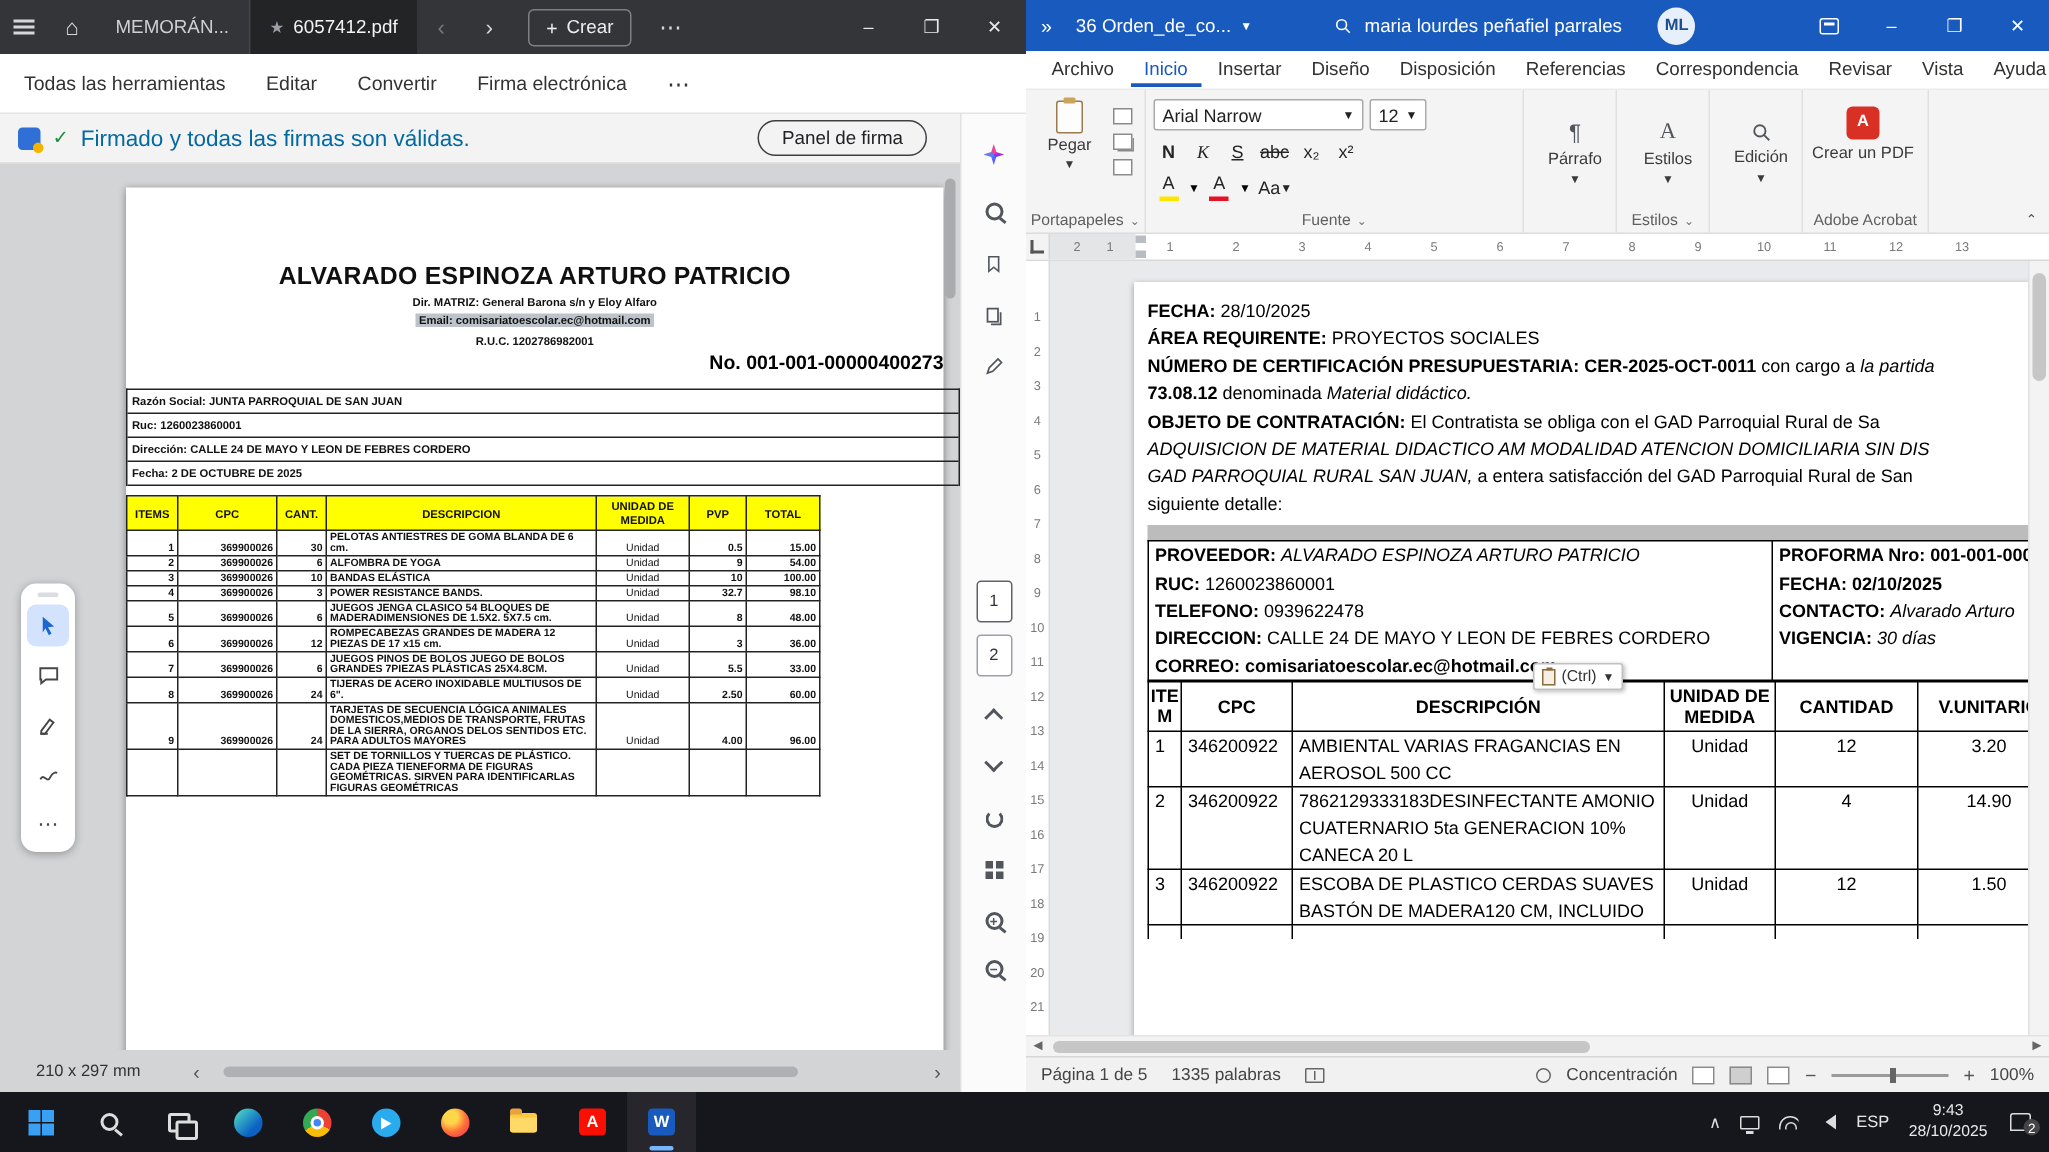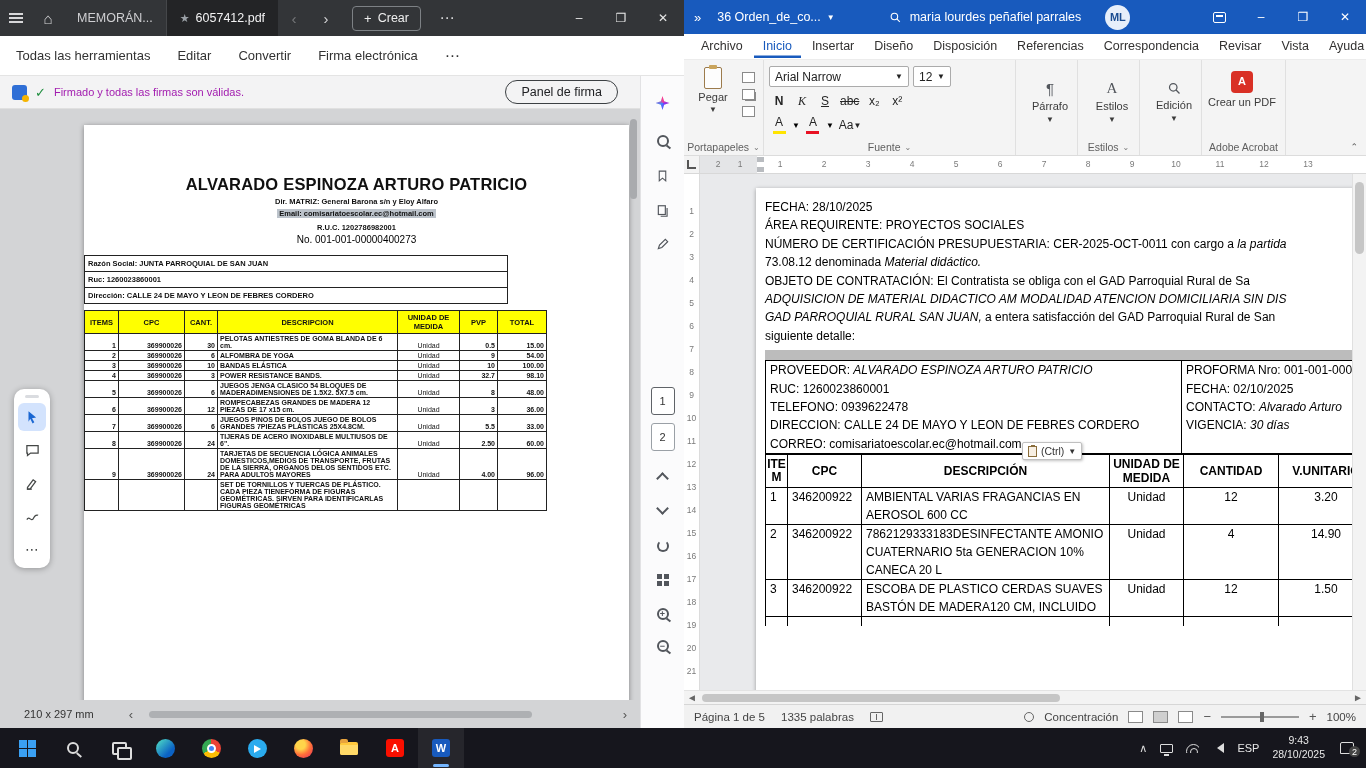--- a/index.html
+++ b/index.html
@@ -25,31 +25,31 @@
   .ac-menubar{height:40px;background:#fff;border-bottom:1px solid #e4e4e4;display:flex;align-items:center;padding:0 16px;flex:0 0 auto}
   .ac-menu-items{display:flex;gap:27px}
   .ac-menu-item{font-size:13px;color:#323232;white-space:nowrap}
   .ac-menu-more{margin-left:27px;color:#323232;font-size:15px}
   .ac-body{flex:1;display:flex;min-height:0}
   .ac-leftcol{flex:1;display:flex;flex-direction:column;min-width:0}
   .ac-sigbar{height:33px;background:#f3f3f4;border-bottom:1px solid #e0e0e0;display:flex;align-items:center;padding:0 12px;gap:8px;flex:0 0 auto}
   .sig-badge{width:15px;height:15px;background:#2f6fd6;border-radius:3px;position:relative;flex:0 0 auto}
   .sig-badge::after{content:"";position:absolute;right:-2px;bottom:-2px;width:7px;height:7px;background:#f5b400;border-radius:50%}
   .sig-check{color:#1e8e3e;font-weight:bold;font-size:13px}
-  .sig-msg{font-size:11px;color:#a21caf;white-space:nowrap}
+  .sig-msg{font-size:15px;color:#0369a1;white-space:nowrap}
   .sig-btn{margin-left:auto;margin-right:10px;background:transparent;border:1.5px solid #3c4043;border-radius:15px;padding:4px 15px;font-size:12.5px;color:#202124;font-family:inherit;white-space:nowrap}
   .ac-viewport{flex:1;position:relative;overflow:hidden;background:#d3d4d6}
   .pdf-page{position:absolute;left:84px;top:16px;width:545px;height:740px;background:#fff;box-shadow:0 1px 5px rgba(0,0,0,.4);padding-top:50px}
   .pdf-title{font-size:16.5px;font-weight:bold;text-align:center;color:#101010;letter-spacing:.2px}
   .pdf-sub{font-size:7.5px;text-align:center;color:#111;margin-top:3px}
   .b{font-weight:bold}
   .hl{background:#bcc3cb;display:block;width:max-content;margin:3px auto 0;padding:0 2px}
   .pdf-proforma{font-size:11px;font-weight:bold;text-align:center;margin-top:9px}
-  .pdf-num{font-size:10px;font-weight:normal;text-align:center;margin-top:2px}
-  .pdf-ci{margin:10px 0 6px 0;width:424px;border:1px solid #222;border-bottom:none}
+  .pdf-num{font-size:13px;font-weight:bold;text-align:right;margin-top:2px}
+  .pdf-ci{margin:10px 0 6px 0;width:556px;border:1px solid #222;border-bottom:none}
   .pdf-ci-row{font-size:7.5px;font-weight:bold;color:#111;padding:3px 3px 2px;border-bottom:1px solid #222;min-height:16px}
   .pdf-items{border-collapse:collapse;width:462px;table-layout:fixed}
   .pdf-items th{background:#ffff00;border:1px solid #222;font-size:7.5px;padding:2px 1px;text-align:center;color:#111}
   .pdf-items td{border:1px solid #222;font-size:7px;font-weight:bold;padding:1px 2px;vertical-align:bottom;color:#111}
   .pdf-items td.c-desc{vertical-align:top;text-align:left}
   .pdf-items td.c-item,.pdf-items td.c-cpc,.pdf-items td.c-cant,.pdf-items td.c-pvp,.pdf-items td.c-total{text-align:right}
   .pdf-items td.c-unidad{text-align:center;font-weight:normal}
   .ac-palette{position:absolute;left:14px;top:280px;width:36px;background:#fff;border-radius:10px;box-shadow:0 1px 6px rgba(0,0,0,.3);padding:6px 0 5px;display:flex;flex-direction:column;align-items:center;gap:5px}
   .pal-handle{width:14px;height:3px;background:#dadce0;border-radius:2px}
   .pal-btn{width:28px;height:28px;border-radius:6px;display:flex;align-items:center;justify-content:center;color:#444746;font-size:14px}
@@ -125,21 +125,21 @@
   .tabsel{position:absolute;left:0;top:0;width:16px;height:100%;background:#f3f3f3;border-right:1px solid #d8d8d8;display:flex;align-items:center;justify-content:center}
   .tabsel::after{content:"";width:7px;height:7px;border-left:2px solid #555;border-bottom:2px solid #555}
   .rh-n{position:absolute;top:3px;font-size:8.5px;color:#7a7a7a;transform:translateX(-50%)}
   .ind-marker{position:absolute;left:73px;width:7px;height:5px;background:#b9bcc0}
   .ind-marker.t{top:1px}.ind-marker.bm{bottom:1px}
   .w-canvas{flex:1;position:relative;background:#e9eaec;overflow:hidden}
   .w-vruler{position:absolute;left:0;top:0;bottom:0;width:16px;background:#fff;border-right:1px solid #dcdcdc;z-index:3}
   .rv-n{position:absolute;left:0;width:100%;text-align:center;font-size:8.5px;color:#7a7a7a}
   .w-page{position:absolute;left:72px;top:14px;width:700px;height:640px;background:#fff;box-shadow:0 1px 4px rgba(0,0,0,.35);padding:10px 0 0 9px;z-index:1}
   .w-line{font-size:12px;line-height:18.4px;color:#000;white-space:nowrap}
-  .sb{font-weight:normal}.si{font-style:italic}
+  .sb{font-weight:bold}.si{font-style:italic}
   .w-grayband{width:608px;height:10px;background:#bcbcbc;margin-top:5px}
   .w-provider{border-collapse:collapse;width:608px;table-layout:fixed}
   .w-provider td{border:1px solid #000;vertical-align:top;padding:0 4px}
   .w-items{border-collapse:collapse;width:608px;table-layout:fixed}
   .w-items th{border:1px solid #000;font-size:12px;font-weight:bold;text-align:center;padding:2px 1px;color:#000;vertical-align:middle}
   .w-items th.vert{word-break:break-all;line-height:1.1;padding:2px 0}
   .w-items td{border:1px solid #000;font-size:12px;padding:0 4px;vertical-align:top;line-height:18px;color:#000}
   .w-items td.c2-unidad,.w-items td.c2-cantidad,.w-items td.c2-vunit{text-align:center}
   .w-items tr.cliprow td{height:9px;border-bottom:none}
   .paste-opts{position:absolute;left:266px;top:254px;background:#fff;border:1px solid #c0c0c0;box-shadow:1px 1px 3px rgba(0,0,0,.25);display:flex;align-items:center;gap:4px;padding:2px 5px;font-size:10.5px;color:#333;border-radius:2px;z-index:5}
@@ -258,20 +258,21 @@
           <div class="pdf-page">
             <div class="pdf-title">ALVARADO ESPINOZA ARTURO PATRICIO</div>
             <div class="pdf-sub b">Dir. MATRIZ: General Barona s/n y Eloy Alfaro</div>
             <div class="pdf-sub b hl">Email: comisariatoescolar.ec@hotmail.com</div>
             <div class="pdf-sub b" style="margin-top:5px">R.U.C. 1202786982001</div>
             <div class="pdf-num">No. 001-001-00000400273</div>
             <div class="pdf-ci">
                 <div class="pdf-ci-row">Razón Social: JUNTA PARROQUIAL DE SAN JUAN</div>
                 <div class="pdf-ci-row">Ruc: 1260023860001</div>
                 <div class="pdf-ci-row">Dirección:  CALLE 24 DE MAYO Y LEON DE FEBRES CORDERO</div>
+                <div class="pdf-ci-row">Fecha: 2 DE OCTUBRE DE 2025</div>
               </div>
             <table class="pdf-items">
               <colgroup>
                   <col style="width:34px">
                   <col style="width:66px">
                   <col style="width:33px">
                   <col style="width:180px">
                   <col style="width:62px">
                   <col style="width:38px">
                   <col style="width:49px">
@@ -671,21 +672,21 @@
                 <th>DESCRIPCIÓN</th>
                 <th>UNIDAD DE MEDIDA</th>
                 <th>CANTIDAD</th>
                 <th>V.UNITARIO</th>
               </tr>
             </thead>
           <tbody>
               <tr>
                 <td class="c2-item">1</td>
                 <td class="c2-cpc">346200922</td>
-                <td class="c2-desc">AMBIENTAL VARIAS FRAGANCIAS EN AEROSOL 600 CC</td>
+                <td class="c2-desc">AMBIENTAL VARIAS FRAGANCIAS EN AEROSOL 500 CC</td>
                 <td class="c2-unidad">Unidad</td>
                 <td class="c2-cantidad">12</td>
                 <td class="c2-vunit">3.20</td>
               </tr>
               <tr>
                 <td class="c2-item">2</td>
                 <td class="c2-cpc">346200922</td>
                 <td class="c2-desc">7862129333183DESINFECTANTE AMONIO CUATERNARIO 5ta GENERACION 10% CANECA 20 L</td>
                 <td class="c2-unidad">Unidad</td>
                 <td class="c2-cantidad">4</td>

